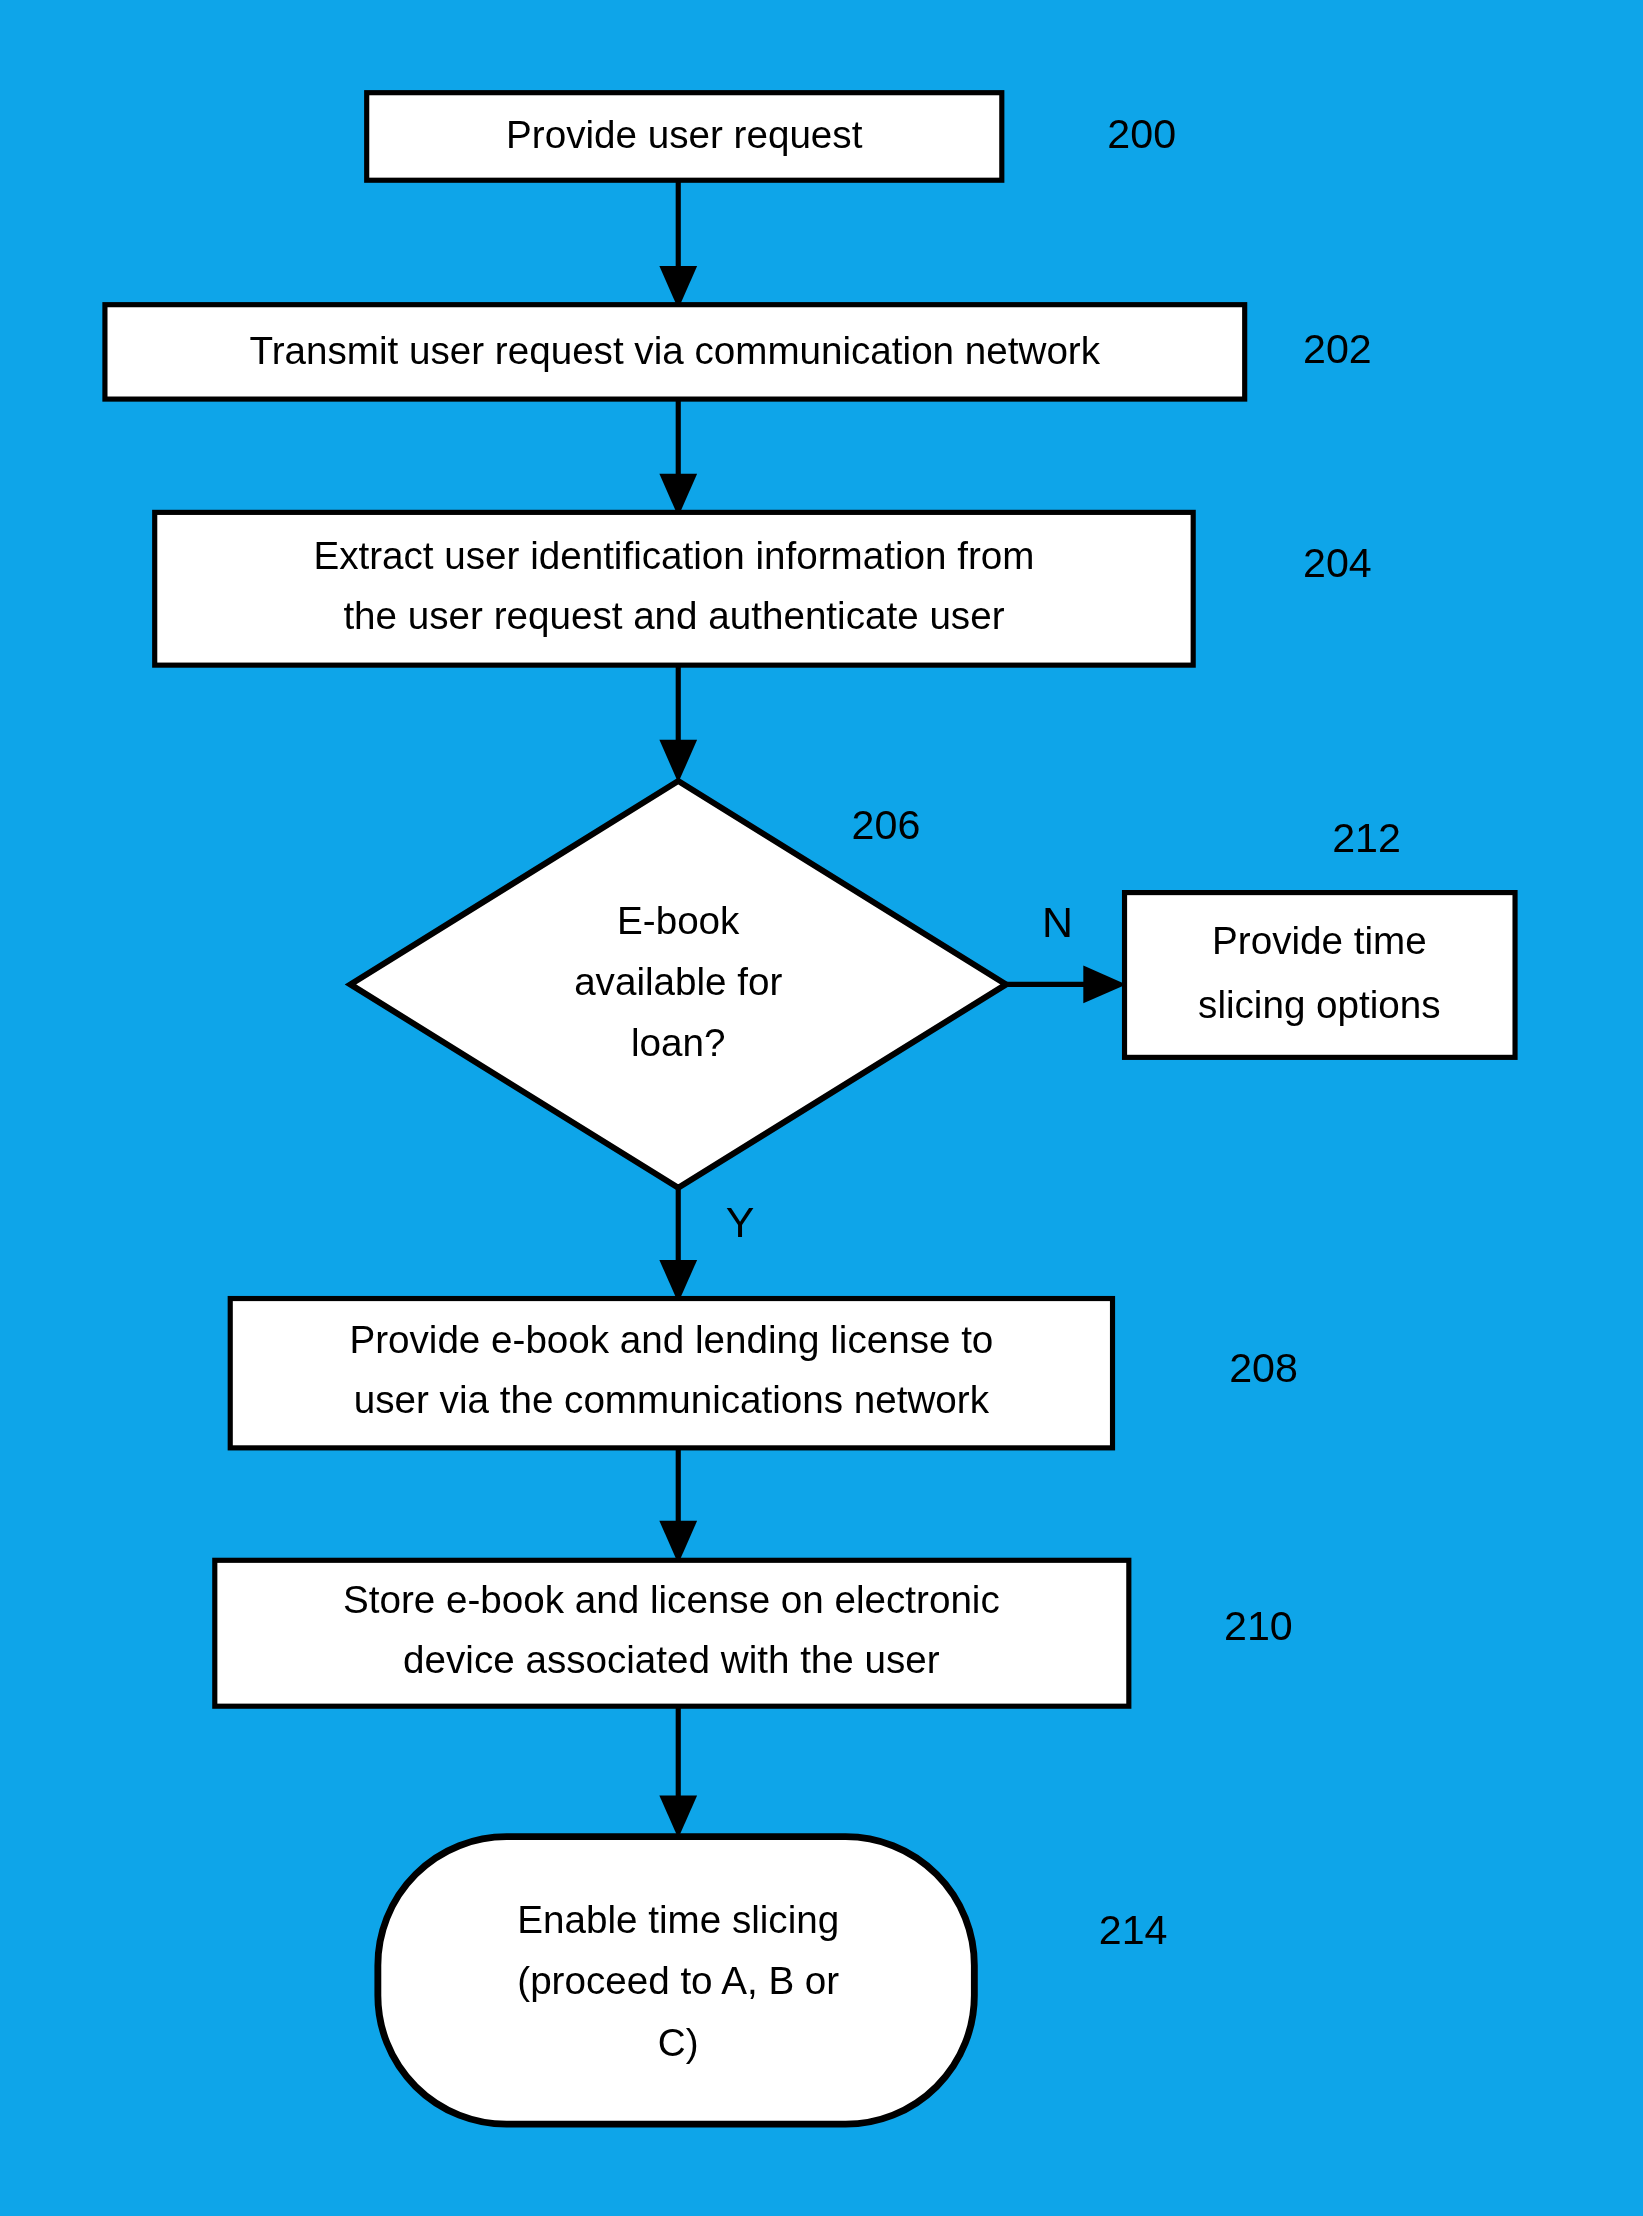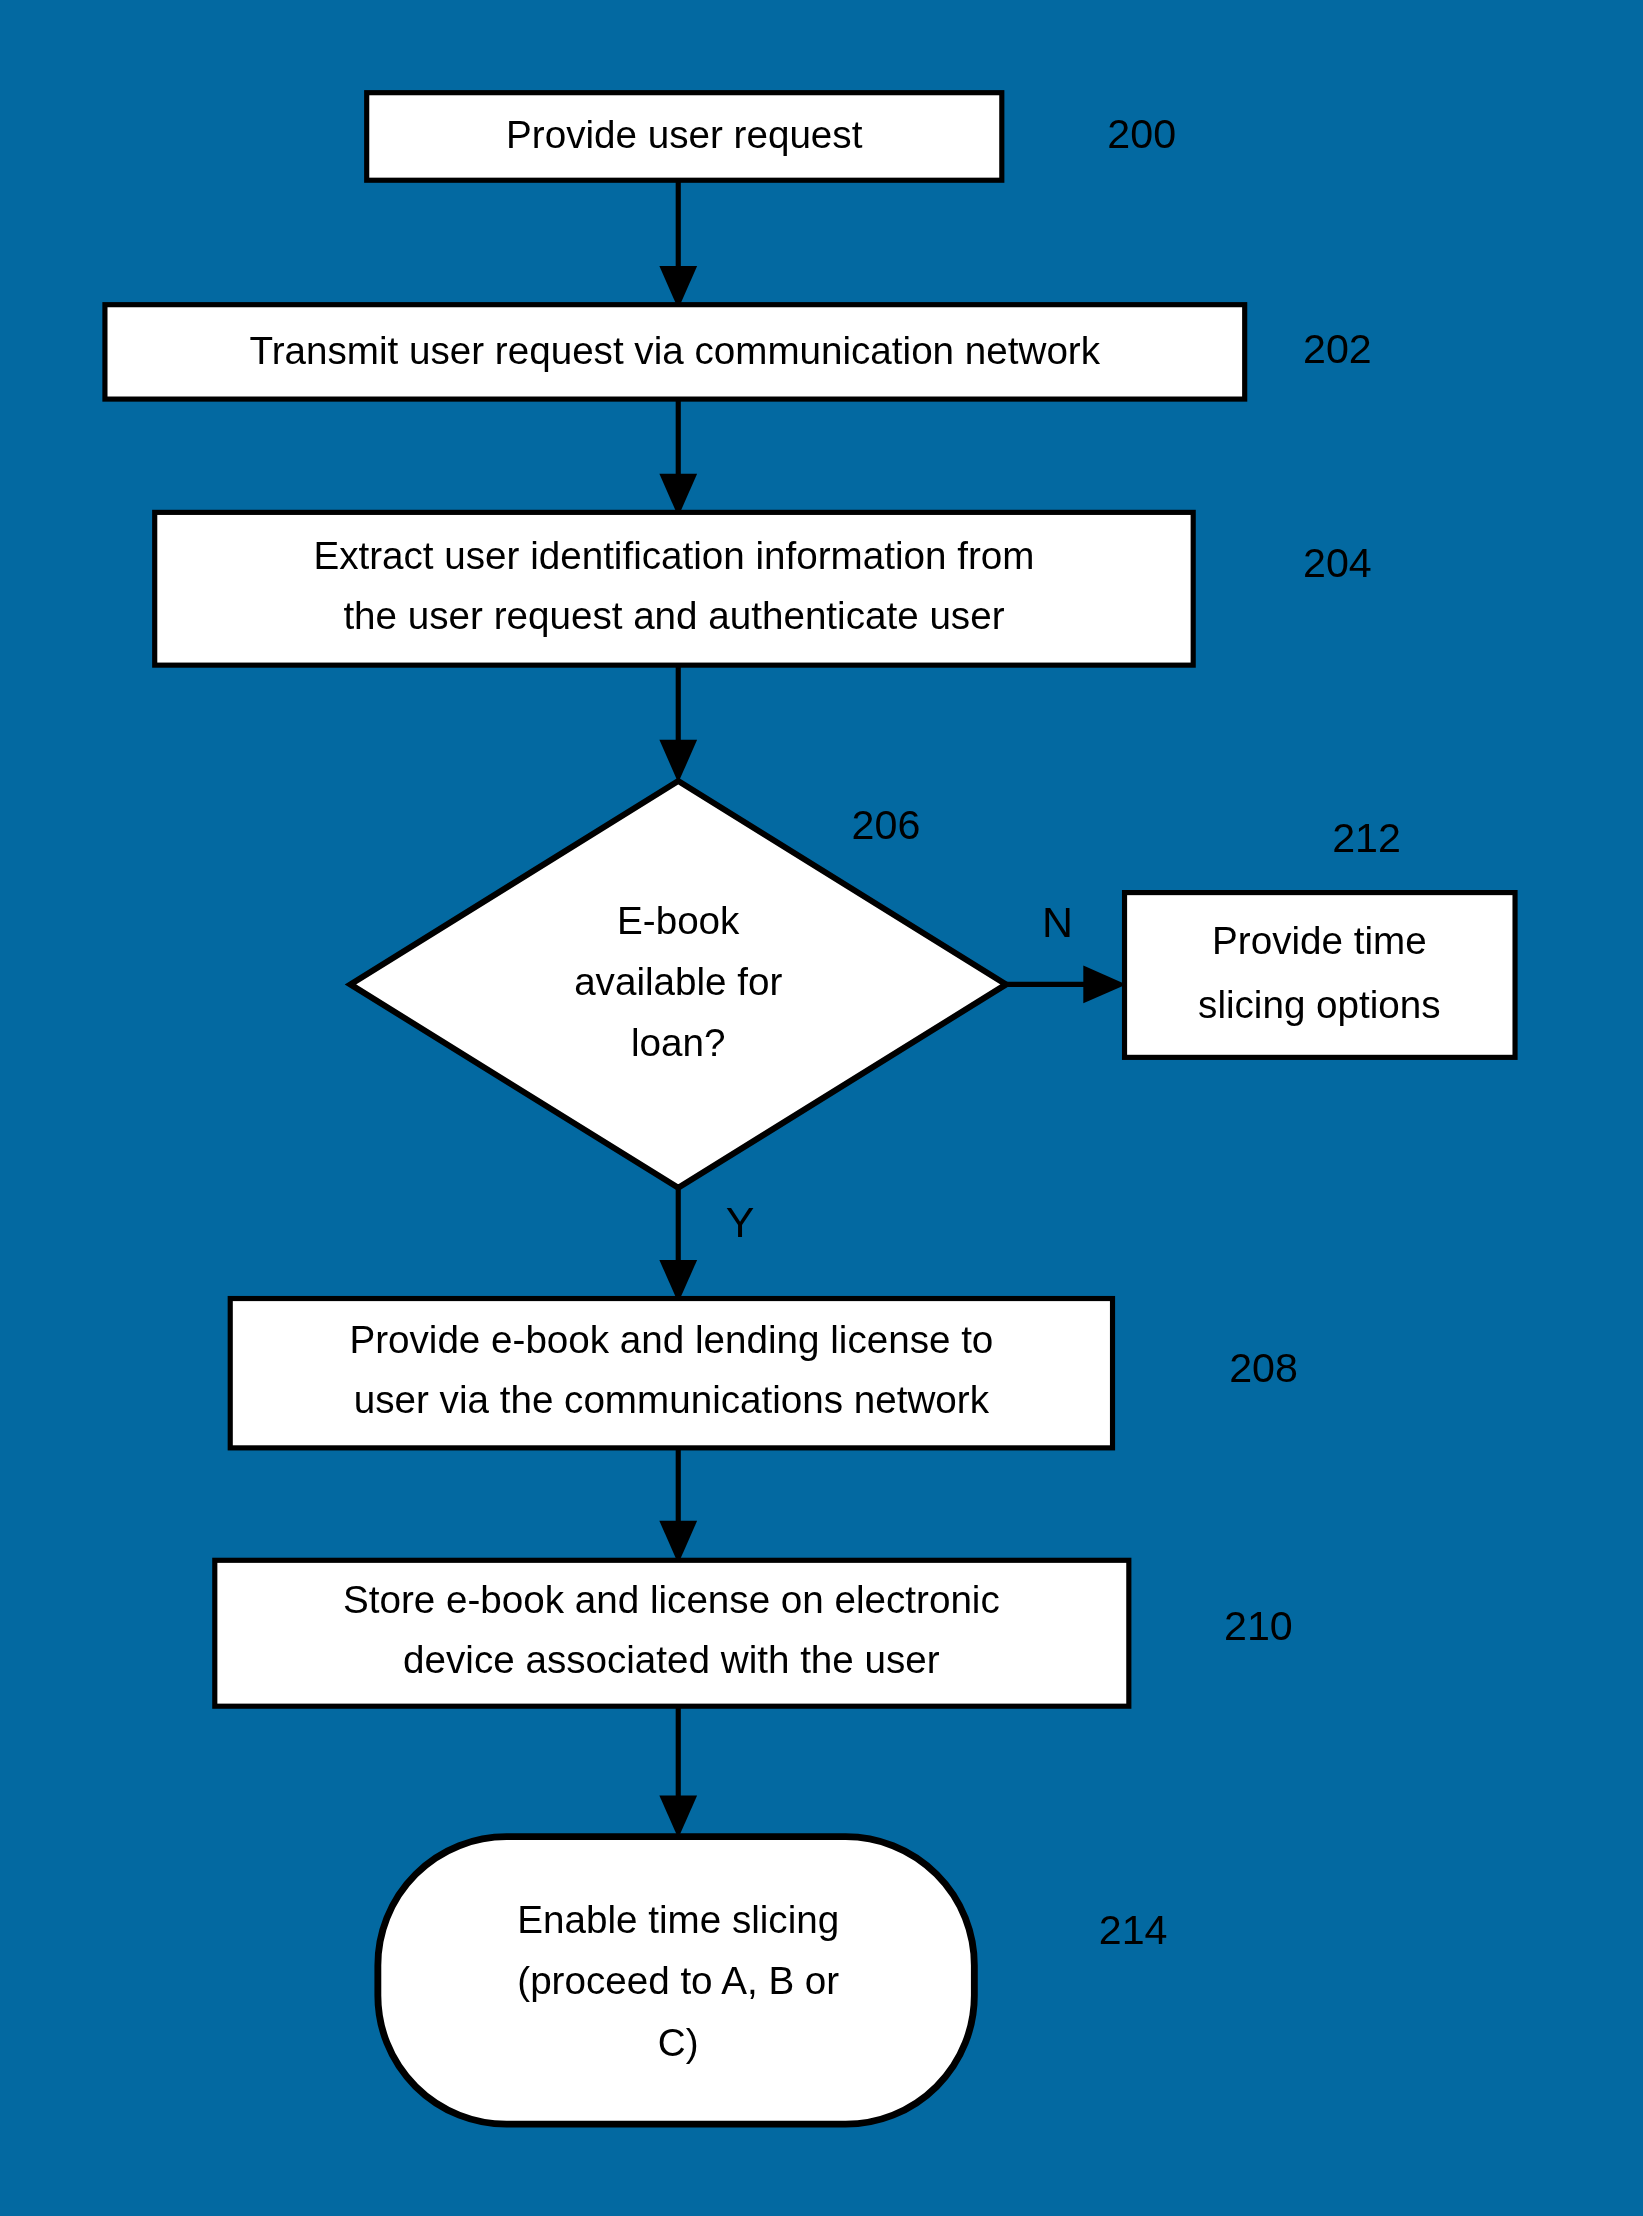--- a/index.html
+++ b/index.html
@@ -12,21 +12,21 @@
     width: 1644px;
     height: 2216px;
     font-family: "Liberation Sans", sans-serif;
     color: #000000;
     overflow: hidden;
   }
   #figure {
     position: relative;
     width: 1644px;
     height: 2216px;
-    background: #0369a1;
+    background: #0ea5e9;
     text-decoration: underline;
   }
   svg.flow {
     position: absolute;
     top: 0;
     left: 0;
     width: 1644px;
     height: 2216px;
     display: block;
   }

